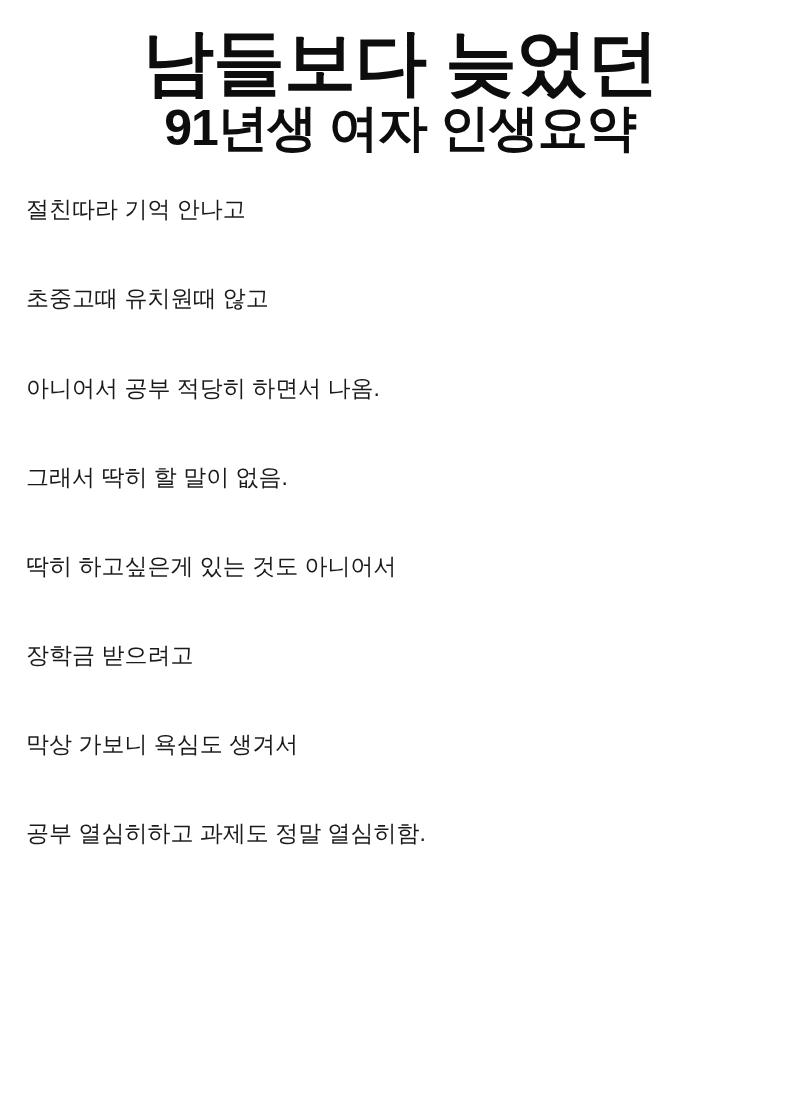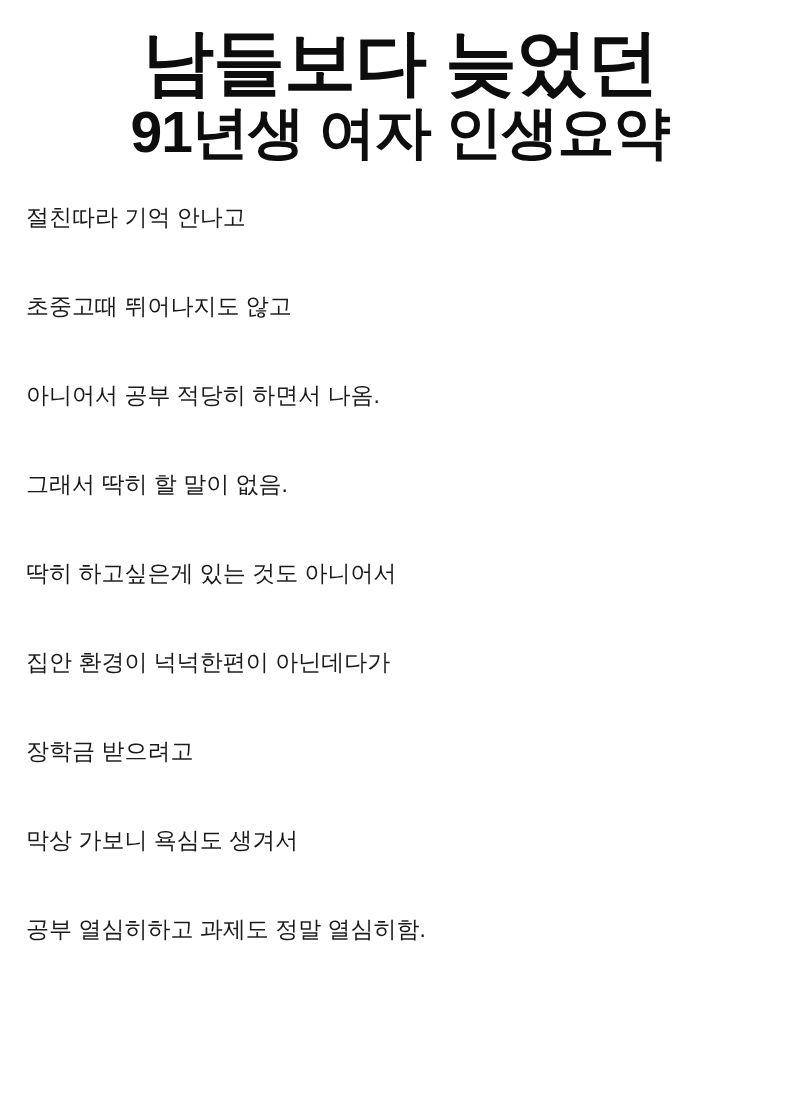--- a/index.html
+++ b/index.html
@@ -28,21 +28,21 @@
   }
   .title-line {
     font-size: 72px;
     line-height: 1.02;
     font-weight: 700;
     letter-spacing: -1px;
     color: #0d0d0d;
     white-space: nowrap;
   }
   .title-line.second {
-    font-size: 57px;
+    font-size: 50px;
     margin-top: 4px;
   }
   .body-block {
     padding: 34px 26px 0 26px;
   }
   .para {
     font-size: 23px;
     line-height: 1.35;
     color: #1a1a1a;
     margin: 0 0 58px 0;
@@ -57,23 +57,22 @@
 
 <div class="page">
 
   <div class="title-block">
     <div class="title-line">남들보다 늦었던</div>
     <div class="title-line second">91년생 여자 인생요약</div>
   </div>
 
   <div class="body-block">
     <p class="para">절친따라 기억 안나고</p>
-    <p class="para">초중고때 뛰어나지도 않고</p>
+    <p class="para">초중고때 유치원때 않고</p>
     <p class="para">아니어서 공부 적당히 하면서 나옴.</p>
     <p class="para">그래서 딱히 할 말이 없음.</p>
     <p class="para">딱히 하고싶은게 있는 것도 아니어서</p>
-    <p class="para">집안 환경이 넉넉한편이 아닌데다가</p>
     <p class="para">장학금 받으려고</p>
     <p class="para">막상 가보니 욕심도 생겨서</p>
     <p class="para">공부 열심히하고 과제도 정말 열심히함.</p>
   </div>
 
 </div>
 
 </body></html>

